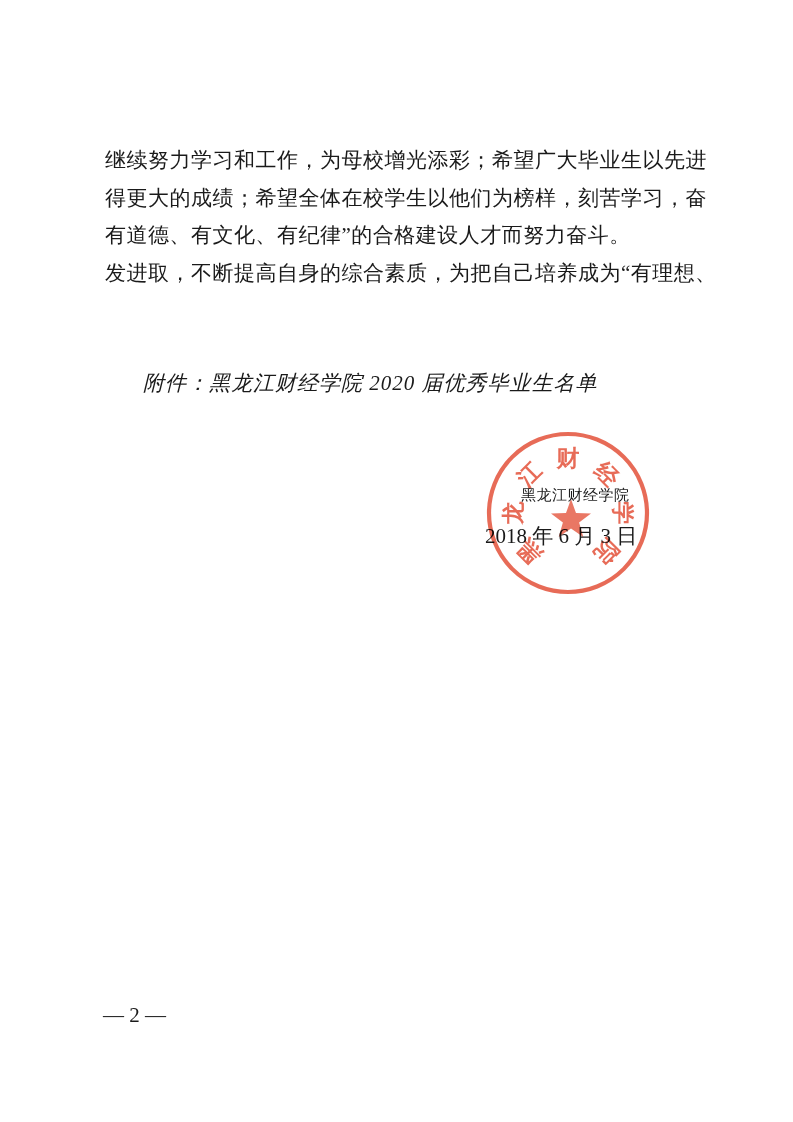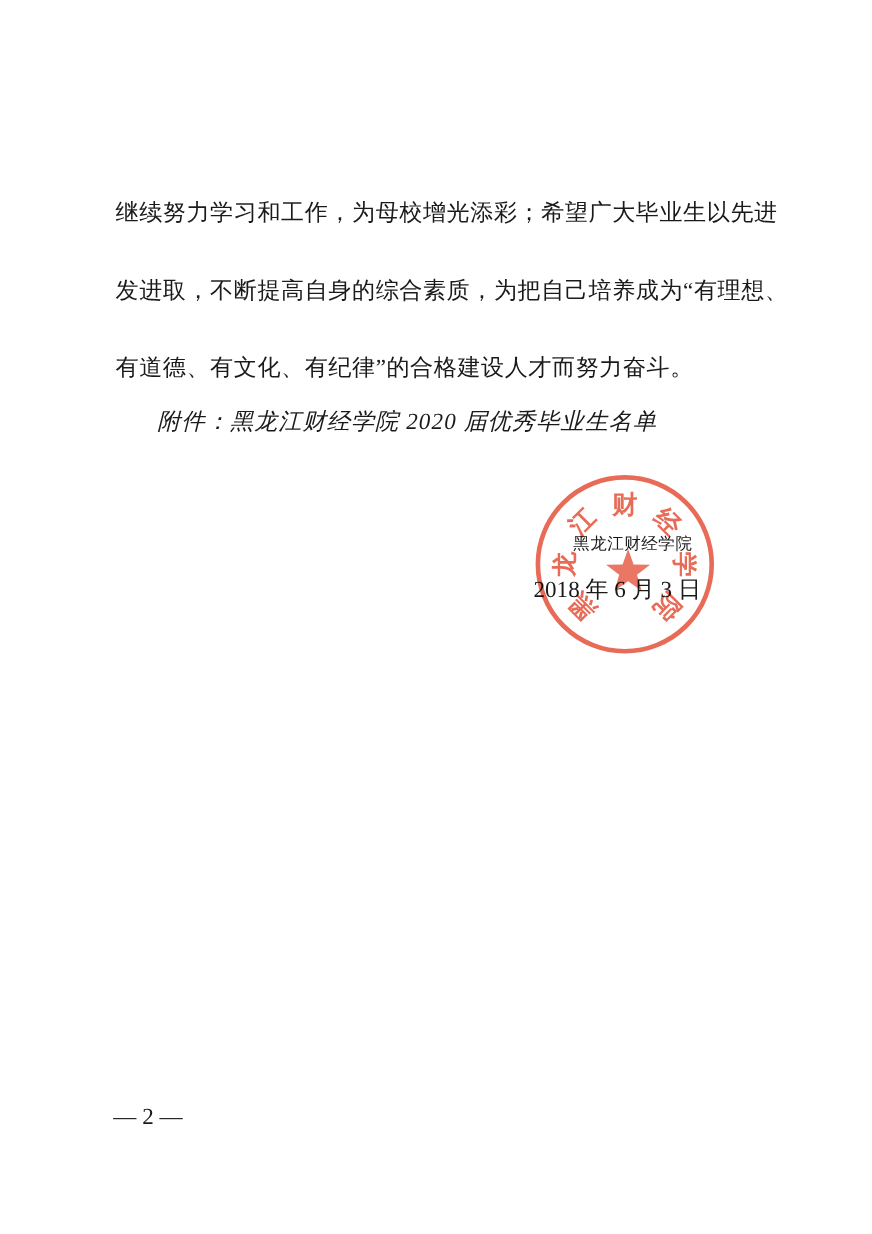--- a/index.html
+++ b/index.html
@@ -19,21 +19,20 @@
     top: 142px;
     width: 590px;
     font-size: 21px;
     line-height: 37.6px;
     letter-spacing: 0.5px;
   }
   .body-text .line {
     text-align: justify;
     text-align-last: justify;
     white-space: nowrap;
-    margin-top: 33px;
   }
   .body-text .line.last {
     text-align-last: left;
     white-space: normal;
   }
   .attachment-line {
     position: absolute;
     left: 143px;
     top: 365px;
     font-size: 21px;
@@ -82,22 +81,23 @@
     white-space: nowrap;
   }
 </style>
 </head>
 <body>
 
 <div class="page">
 
   <div class="body-text">
     <div class="line">继续努力学习和工作，为母校增光添彩；希望广大毕业生以先进</div>
+    <div class="line">得更大的成绩；希望全体在校学生以他们为榜样，刻苦学习，奋</div>
+    <div class="line last">有道德、有文化、有纪律”的合格建设人才而努力奋斗。</div>
     <div class="line">发进取，不断提高自身的综合素质，为把自己培养成为“有理想、</div>
-    <div class="line last">有道德、有文化、有纪律”的合格建设人才而努力奋斗。</div>
   </div>
 
   <div class="attachment-line">附件：黑龙江财经学院 2020 届优秀毕业生名单</div>
 
   <div class="signature-name">黑龙江财经学院</div>
   <div class="signature-date">2018 年 6 月 3 日</div>
 
   <svg class="seal" viewBox="0 0 170 170" xmlns="http://www.w3.org/2000/svg">
     <circle cx="85" cy="85" r="79" fill="none" stroke-width="4.2" opacity="0.92" stroke="#e2482f"></circle>
     <polygon points="88,71 93,85.1 108,85.5 96.1,94.6 100.3,109 88,100.5 75.7,109 79.9,94.6 68,85.5 83,85.1" opacity="0.85" fill="#e2482f"></polygon>

